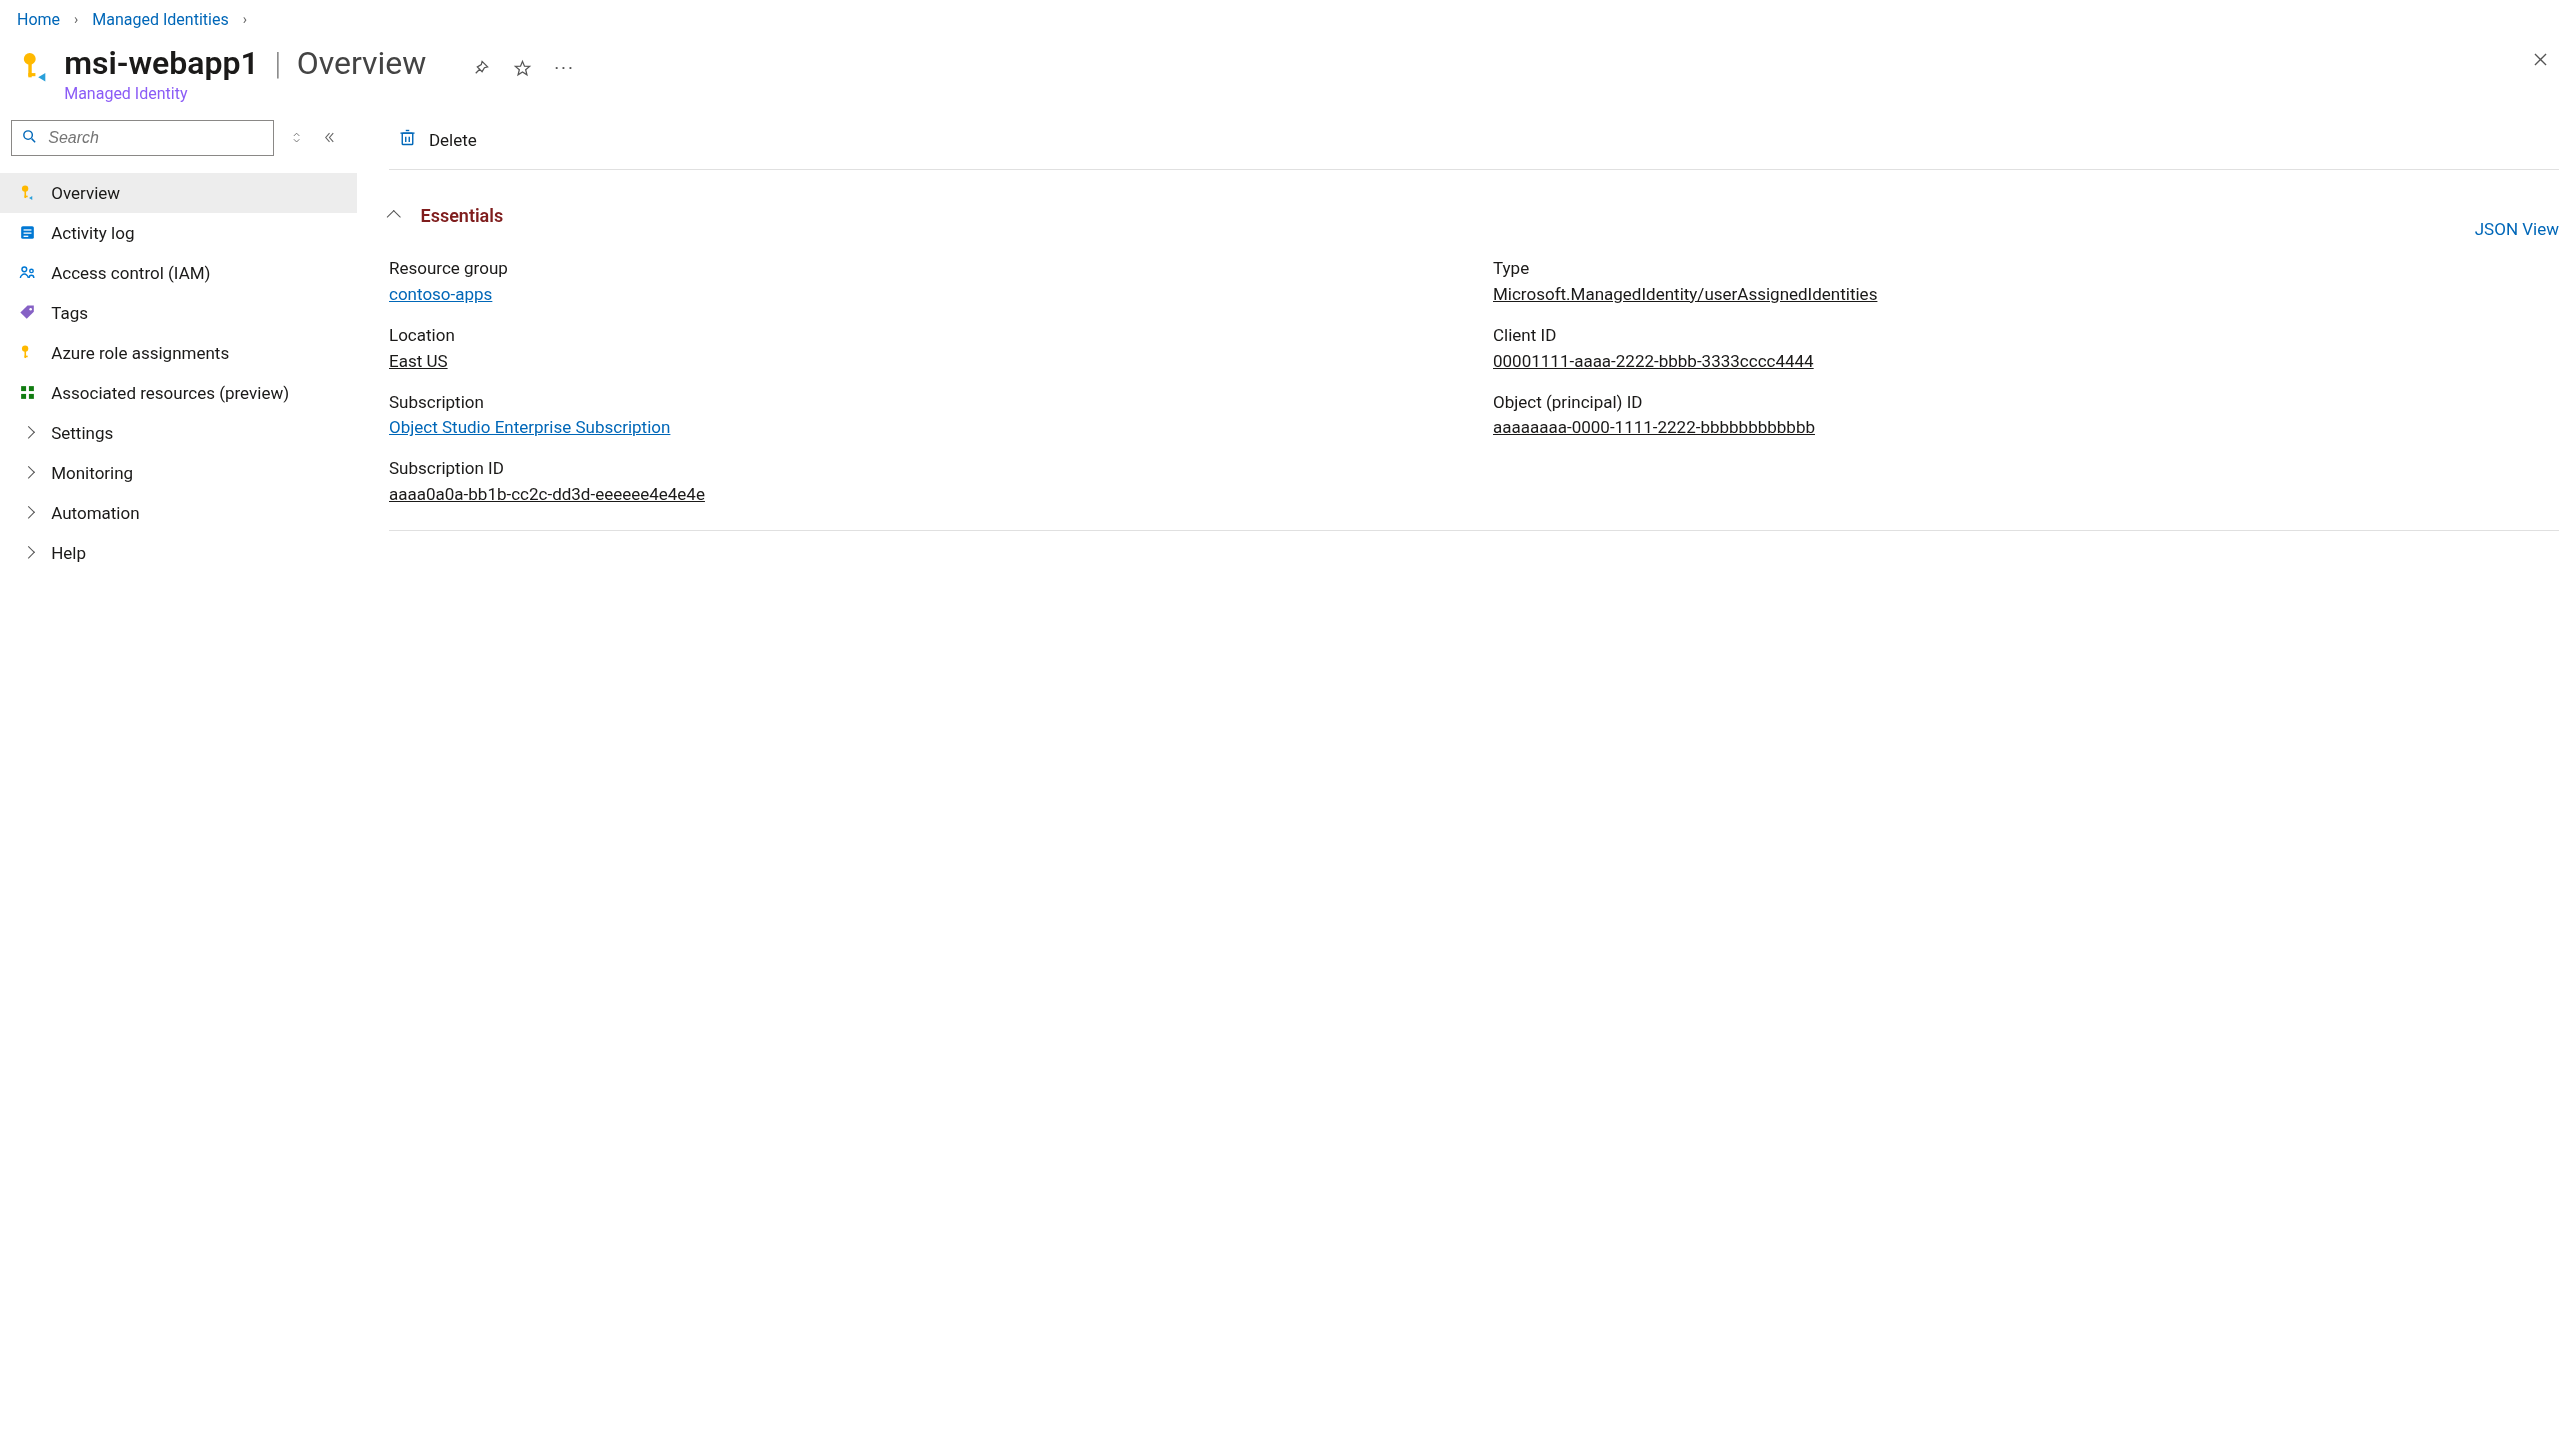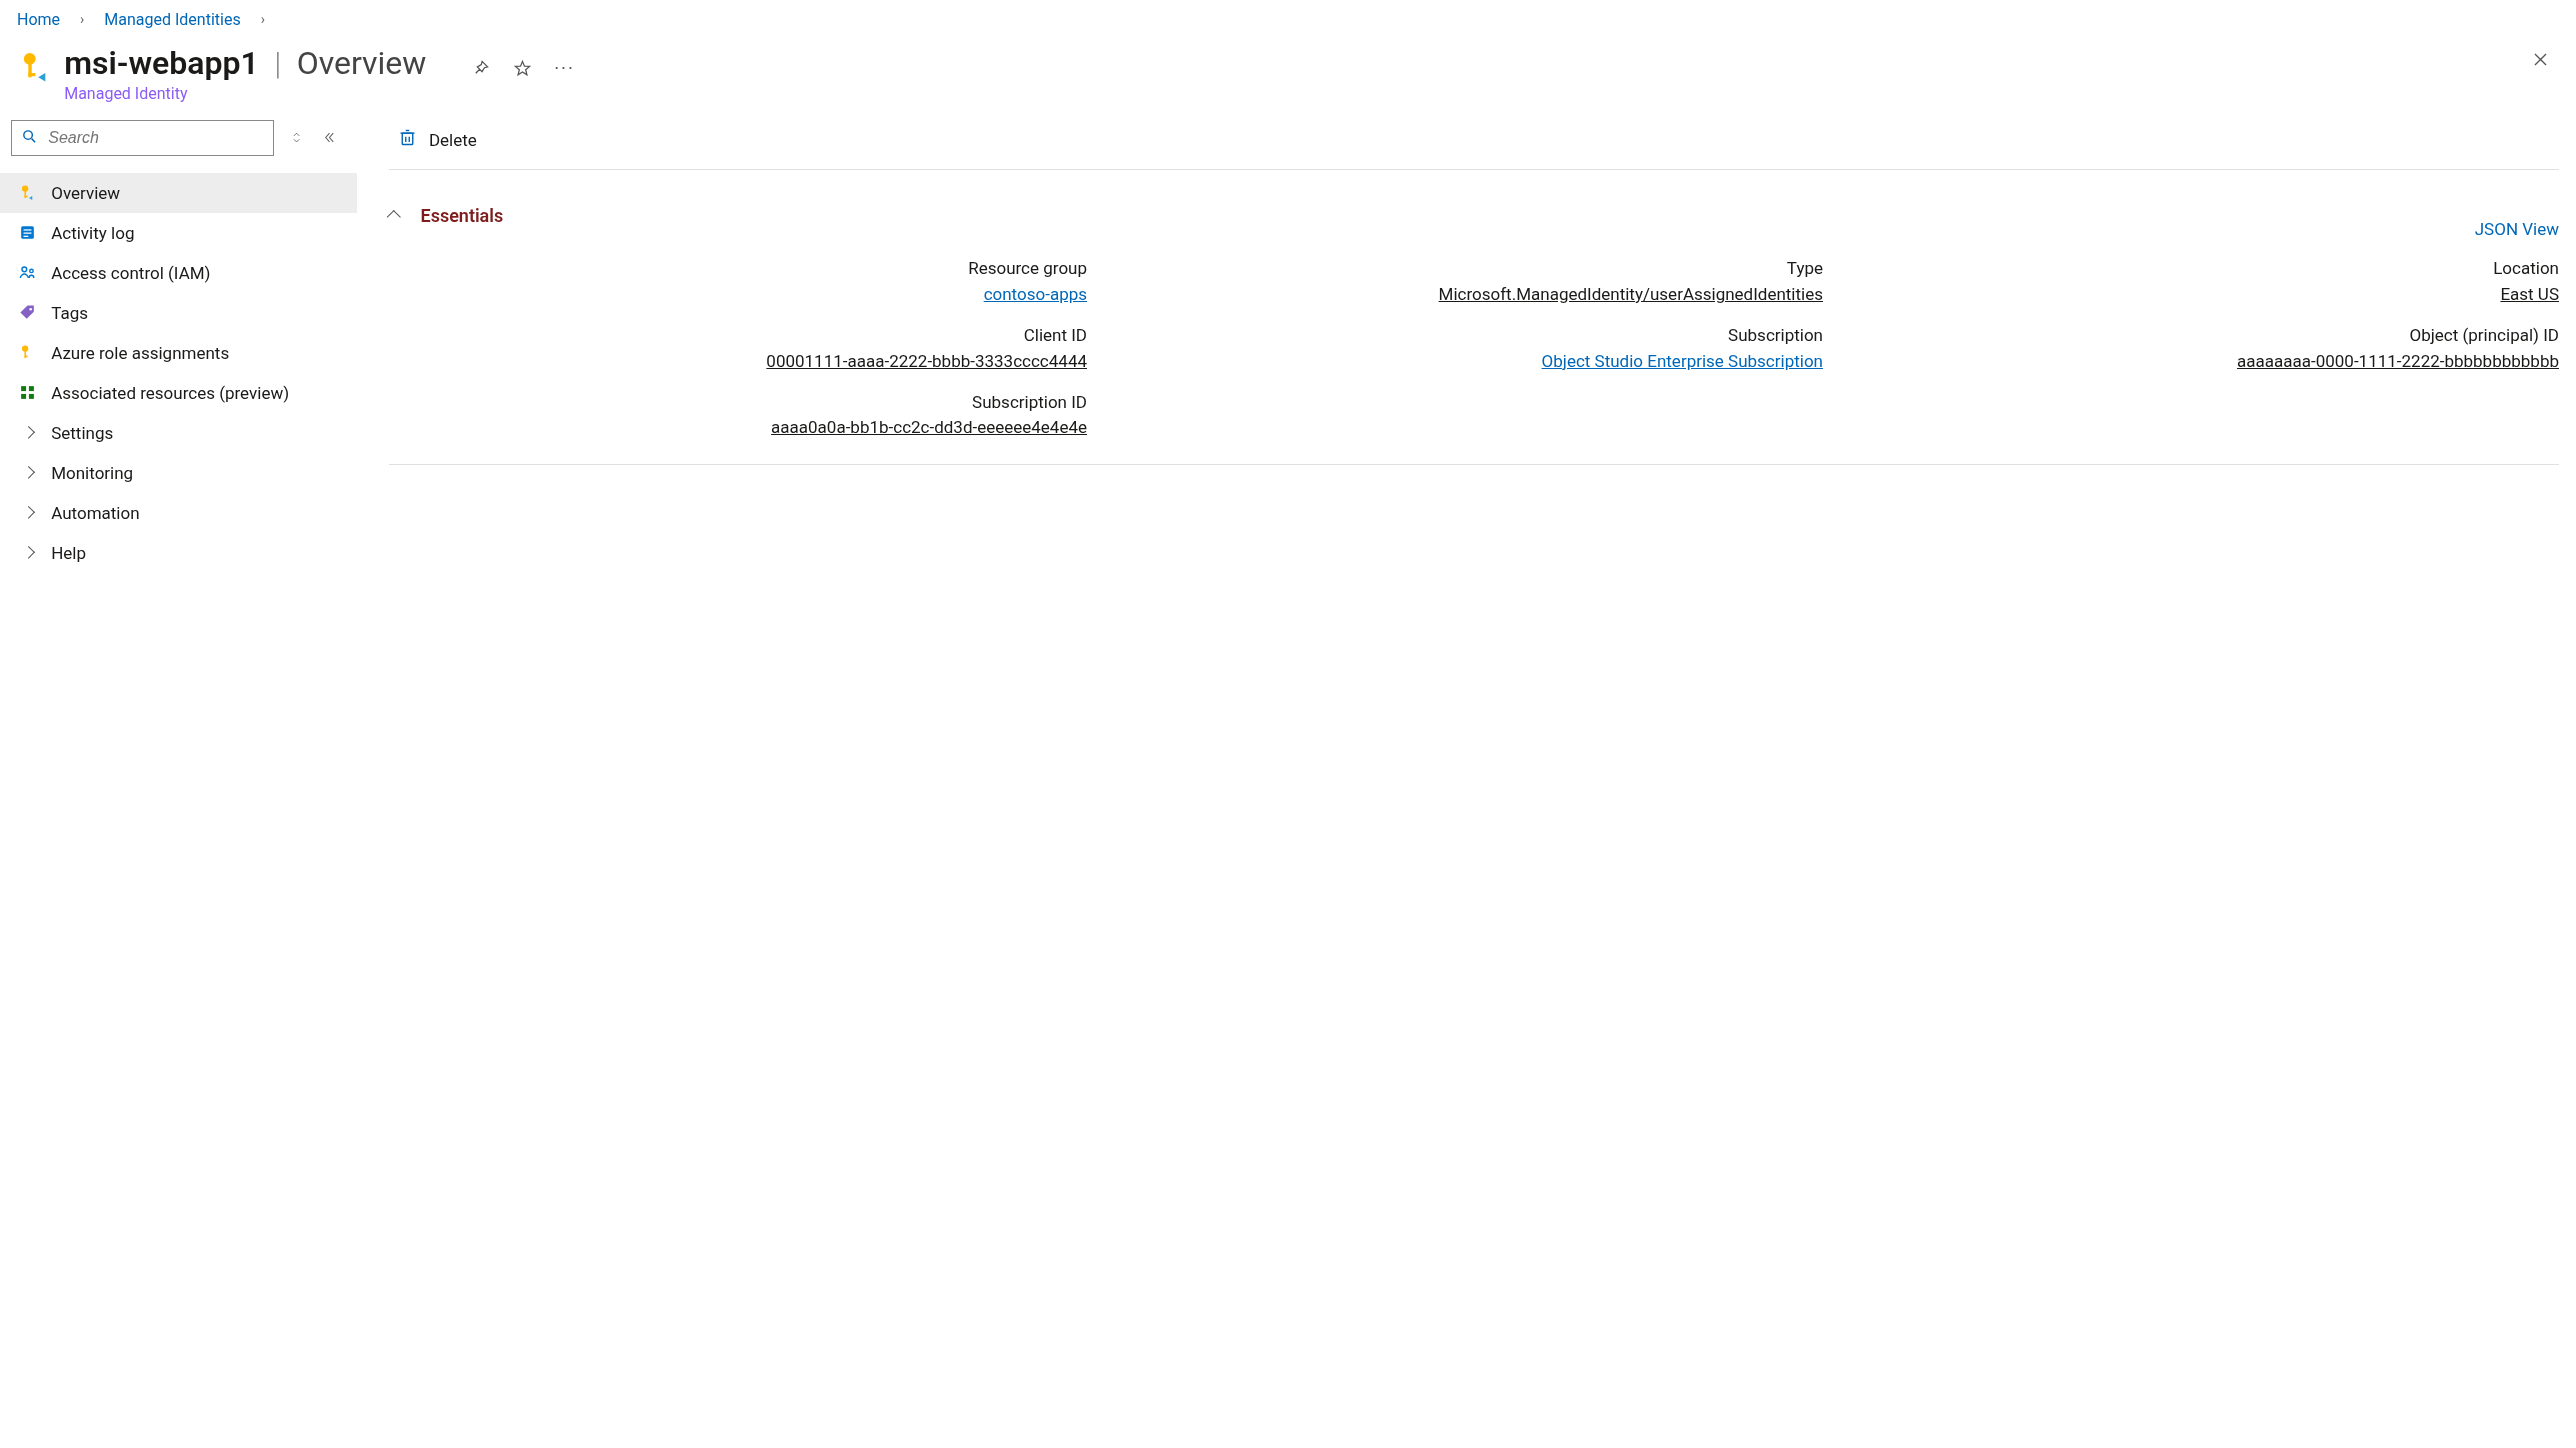--- a/index.html
+++ b/index.html
@@ -9,21 +9,21 @@
     }
     body {
       font-family: "Segoe UI", -apple-system, BlinkMacSystemFont, Roboto, sans-serif;
       font-size: 14px;
       color: #1b1b1b;
       background: #ffffff;
     }
     .breadcrumb {
       display: flex;
       align-items: center;
-      gap: 20px;
+      gap: 14px;
       padding: 9.5px 17px 5.7px 17px;
       font-size: 16px;
     }
     .breadcrumb a {
       color: #0067b8;
       text-decoration: none;
     }
     .breadcrumb .sep {
       color: #666;
       font-size: 14px;
@@ -230,26 +230,25 @@
       margin-top: 3.8px;
     }
     .json-view {
       color: #0067b8;
       font-size: 17px;
       cursor: pointer;
       margin-top: 28px;
     }
     .essentials-grid {
       display: grid;
-      grid-template-columns: 1fr 1fr 1fr;
+      grid-template-columns: 1fr 1fr;
       column-gap: 38px;
       row-gap: 21px;
       padding: 9.5px 0 26.5px 0;
       border-bottom: 0.9px solid #e0e0e0;
-      text-align: right;
     }
     .field {
       display: flex;
       flex-direction: column;
       gap: 5.7px;
     }
     .field-label {
       font-size: 17px;
       color: #1b1a19;
     }

